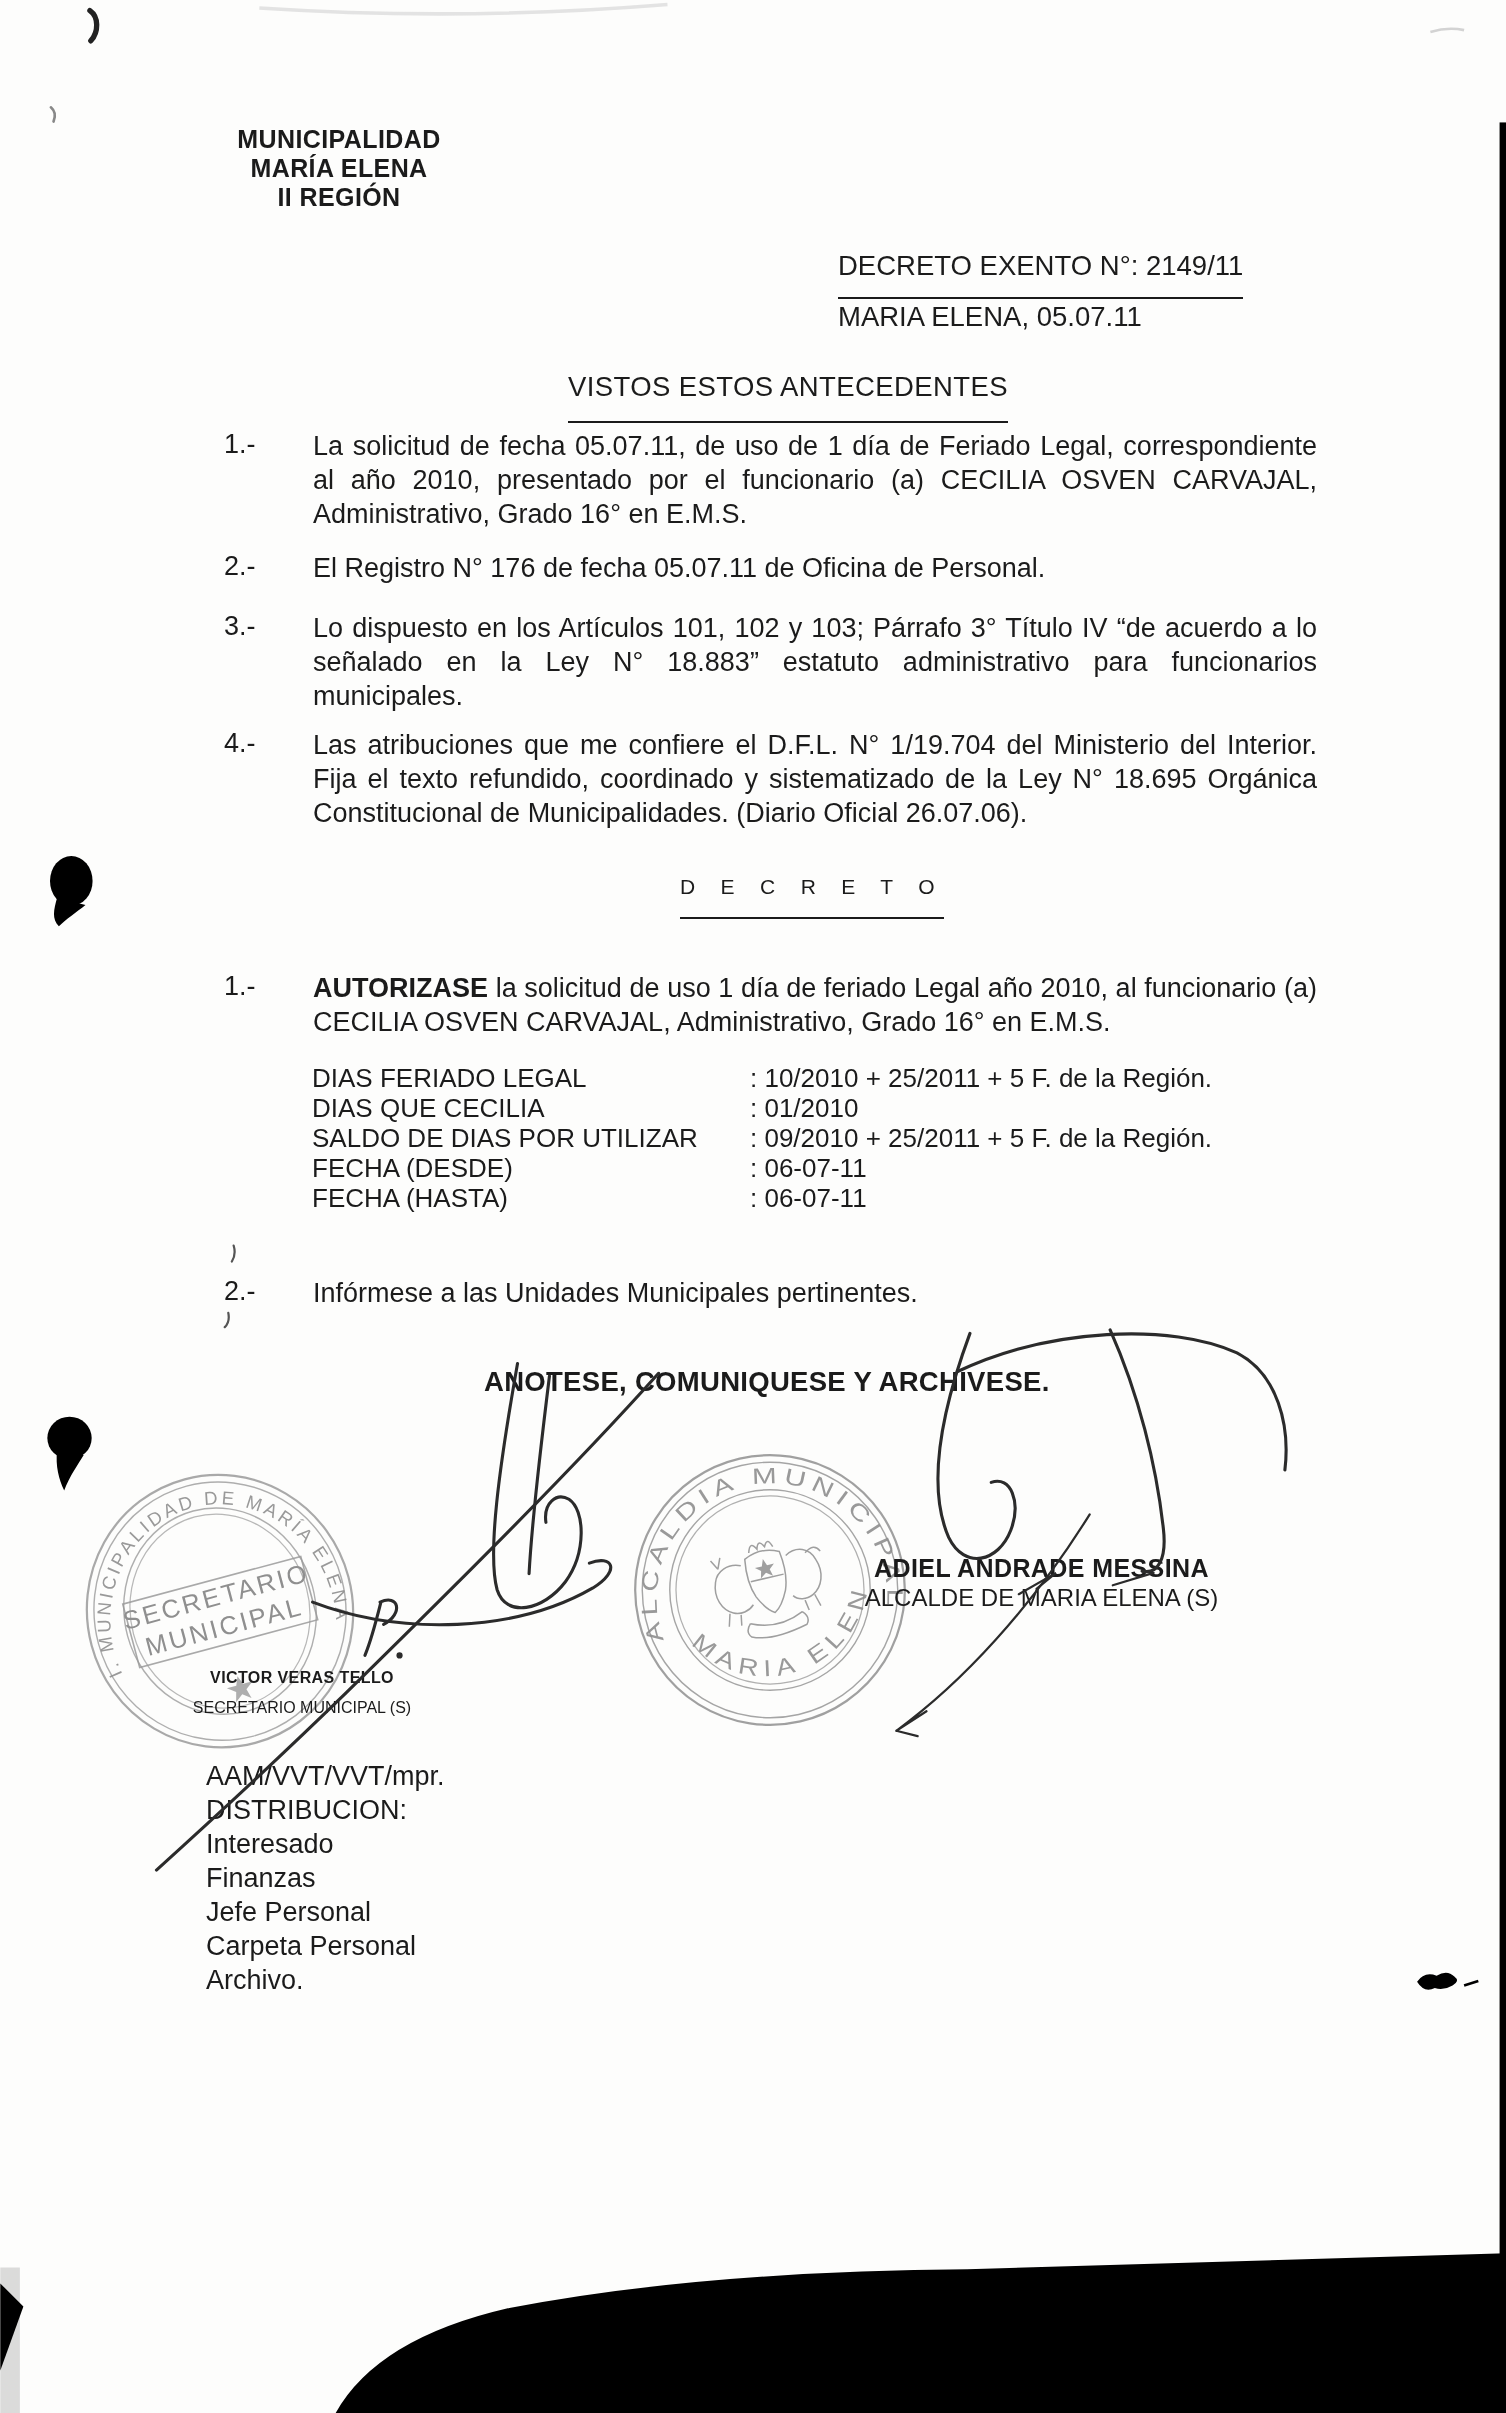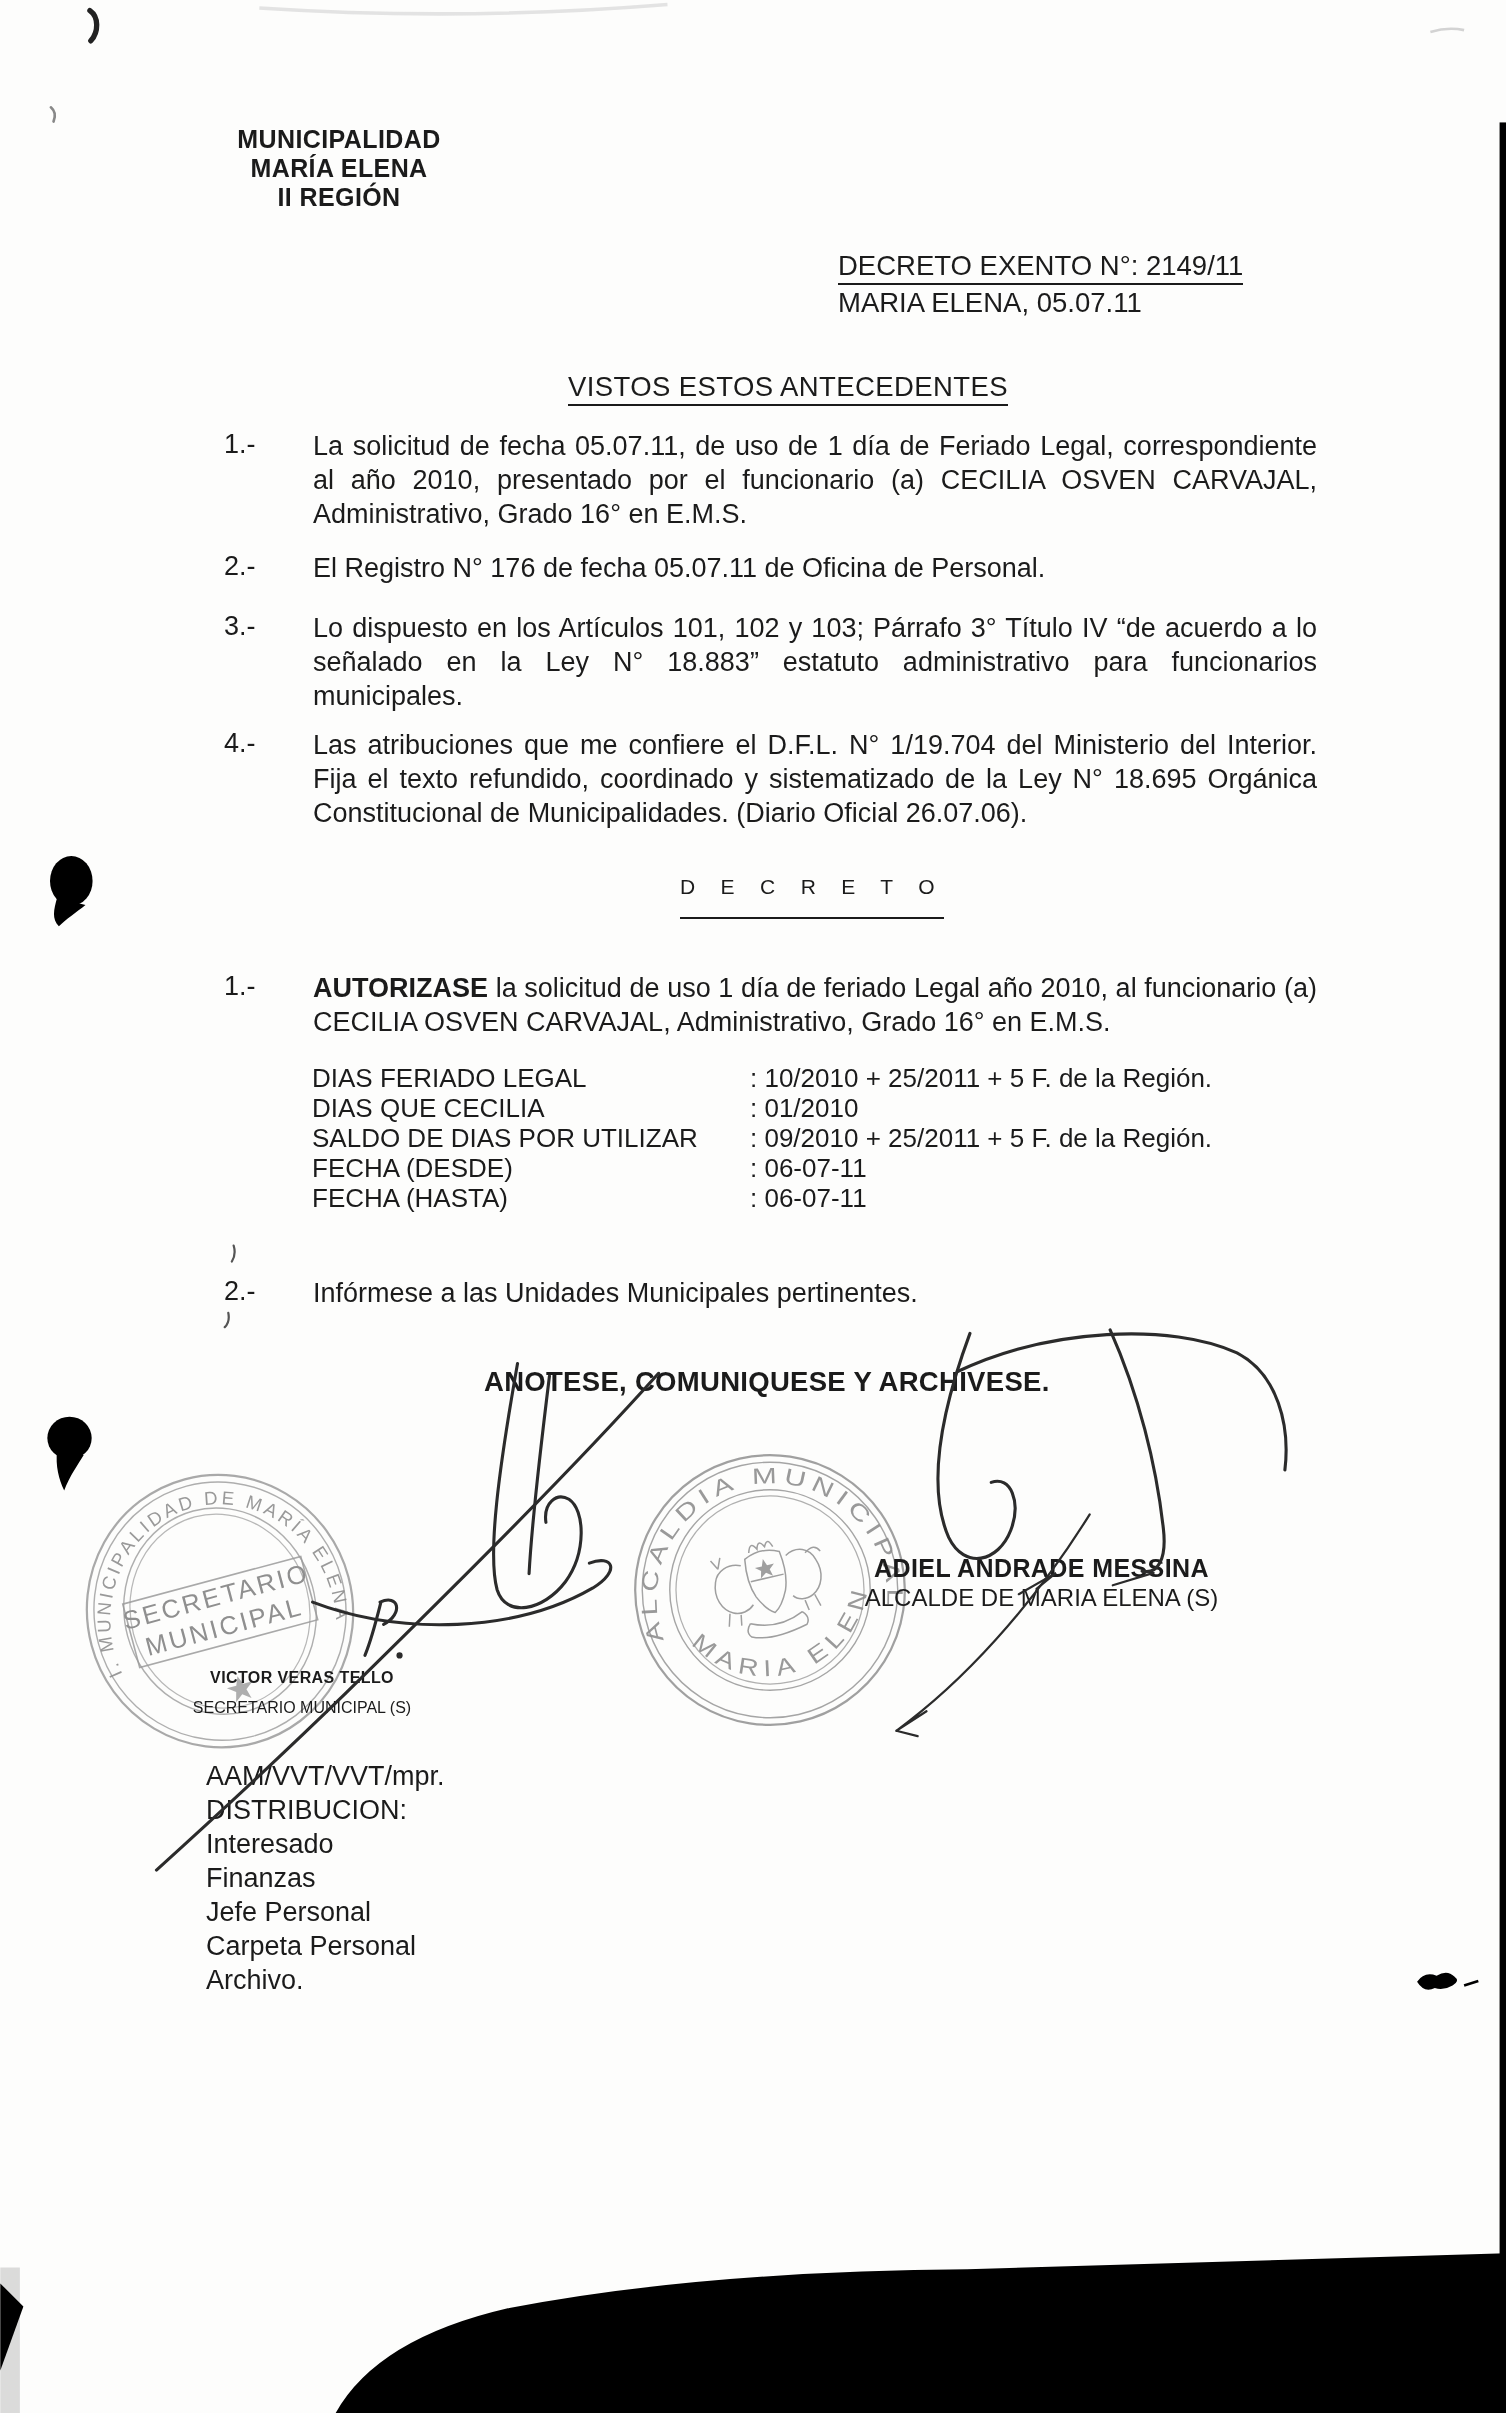--- a/index.html
+++ b/index.html
@@ -4,24 +4,24 @@
 <style>
   html,body{margin:0;padding:0;background:#ffffff;}
   .page{position:relative;width:1507px;height:2413px;background:#fdfdfc;overflow:hidden;
         font-family:"Liberation Sans",sans-serif;color:#1b1b1b;}
   .abs{position:absolute;}
   
   .letterhead{left:222px;top:92px;width:234px;text-align:center;font-weight:bold;
               font-size:25px;line-height:29px;letter-spacing:0.4px;margin-top:33px;}
   
   .decree-header{left:838px;top:248px;font-size:27.5px;line-height:35px;}
-  .decree-number{border-bottom:2.7px solid #1b1b1b;padding-bottom:0;display:inline-block;}
+  .decree-number{border-bottom:2.7px solid #1b1b1b;padding-bottom:14px;display:inline-block;}
   
   .vistos-title{left:568px;top:371px;font-size:27.5px;border-bottom:2.7px solid #1b1b1b;
-                padding-bottom:1px;display:inline-block;letter-spacing:0.4px;}
+                padding-bottom:18px;display:inline-block;letter-spacing:0.4px;}
   .item{left:224px;width:1093px;display:flex;}
   .item .num{width:89px;flex:0 0 89px;font-size:27px;}
   .item .txt{margin:0;width:1004px;font-size:27px;line-height:34px;text-align:justify;}
   .item .txt.nojust{text-align:left;}
   
   .decreto-title{left:680px;top:875px;font-size:21px;letter-spacing:9.8px;
                  border-bottom:2.7px solid #1b1b1b;padding-bottom:18px;display:inline-block;}
   .leave-table{left:312px;top:1063px;font-size:26px;line-height:30px;}
   .lt-row{display:flex;}
   .lt-label{width:438px;flex:0 0 438px;}

